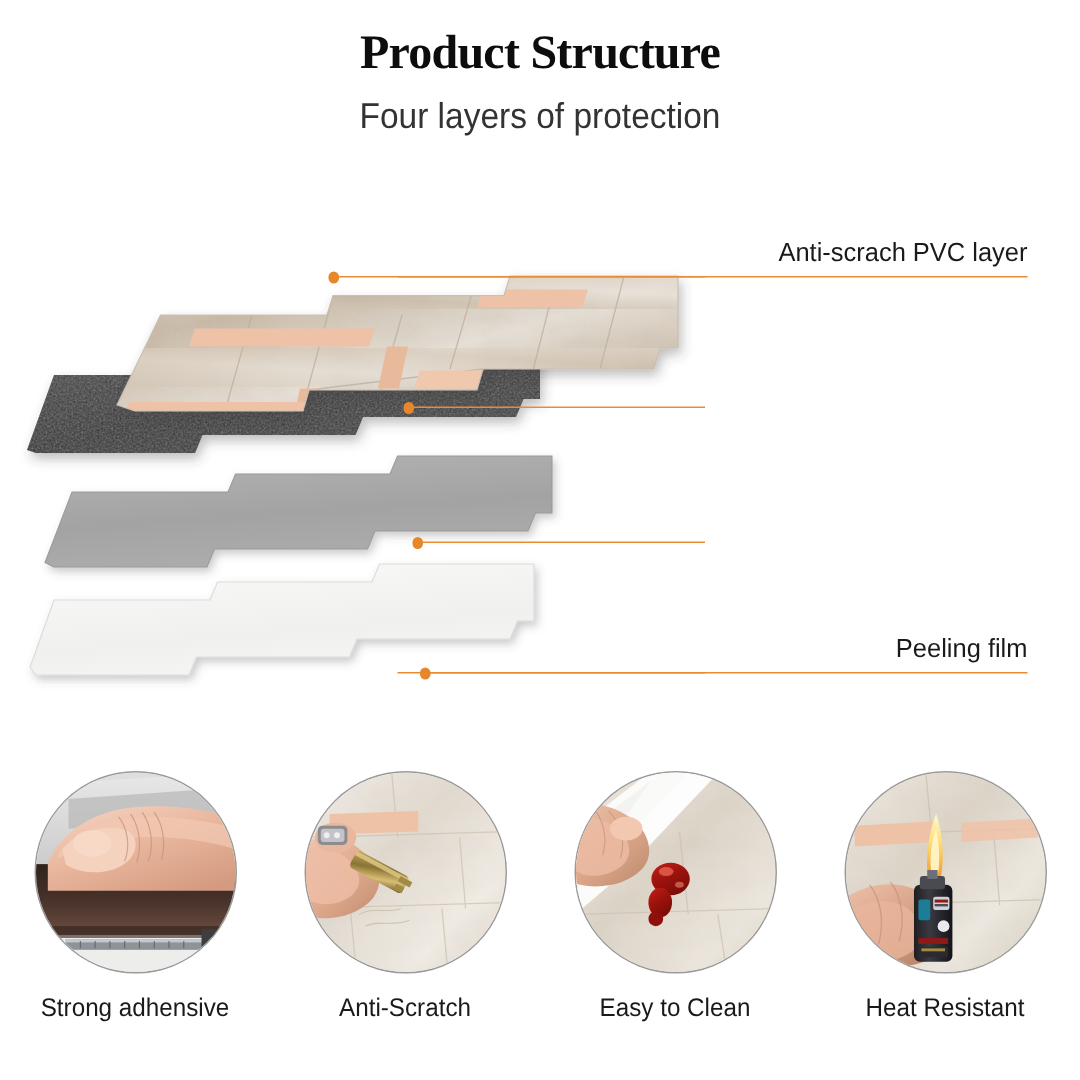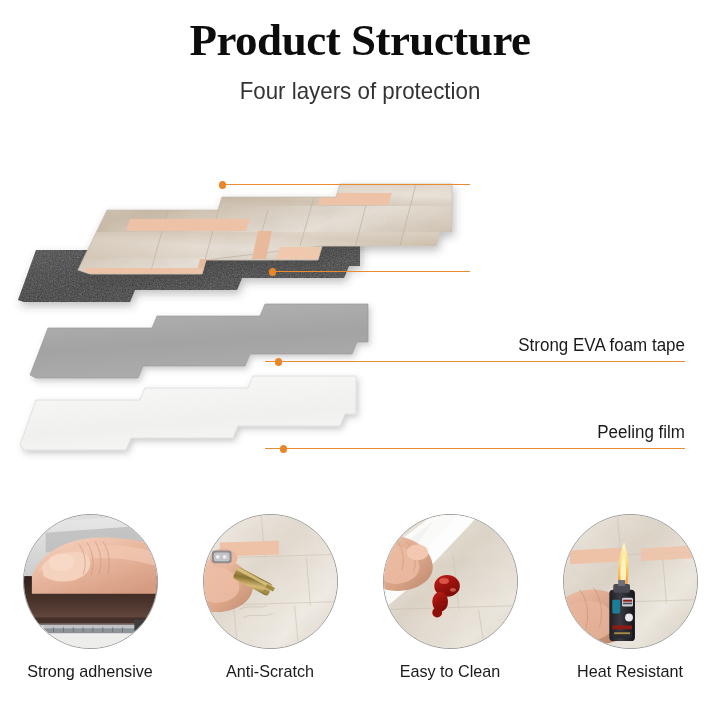--- a/index.html
+++ b/index.html
@@ -16,21 +16,21 @@
     width: 720px; height: 720px;
     background: #ffffff;
   }
 
   
   .header { position: absolute; top: 0; left: 0; width: 720px; text-align: center; }
 
   .title {
     font-family: "Liberation Serif", serif;
     font-weight: bold;
-    font-size: 45px;
+    font-size: 32px;
     line-height: 1;
     color: #0d0d0d;
     letter-spacing: -0.5px;
     padding-top: 18px;
   }
 
   .subtitle {
     font-family: "Liberation Sans", sans-serif;
     font-size: 24px;
     color: #333333;
@@ -239,32 +239,32 @@
         </g>
         <path d="M 78,170 L 107,110 L 218,110 L 222,97 L 336,97 L 340,84 L 452,84
                  L 452,132 L 440,132 L 436,146 L 322,146 L 318,160 L 206,160
                  L 202,174 L 90,174 Z" fill="none" stroke="#C9BFB2" stroke-width="0.8"></path>
       </g>
     </svg>
   </div>
 
   <div class="callouts">
 
+    <div class="callout" style="top:58px; width:420px;">
+      <div class="cl-text">Anti-scrach PVC layer</div>
+      <div class="cl-rule"></div>
+    </div>
     <div class="connector" style="left:222px; top:84px; width:248px;">
       <span class="dot"></span>
     </div>
 
     <div class="connector" style="left:272px; top:171px; width:198px;">
       <span class="dot"></span>
     </div>
 
-    <div class="callout" style="top:235px; width:420px;">
-      <div class="cl-text">Strong EVA foam tape</div>
-      <div class="cl-rule"></div>
-    </div>
     <div class="connector" style="left:278px; top:261px; width:192px;">
       <span class="dot"></span>
     </div>
 
     <div class="callout" style="top:322px; width:420px;">
       <div class="cl-text">Peeling film</div>
       <div class="cl-rule"></div>
     </div>
     <div class="connector" style="left:283px; top:348px; width:187px;">
       <span class="dot"></span>

